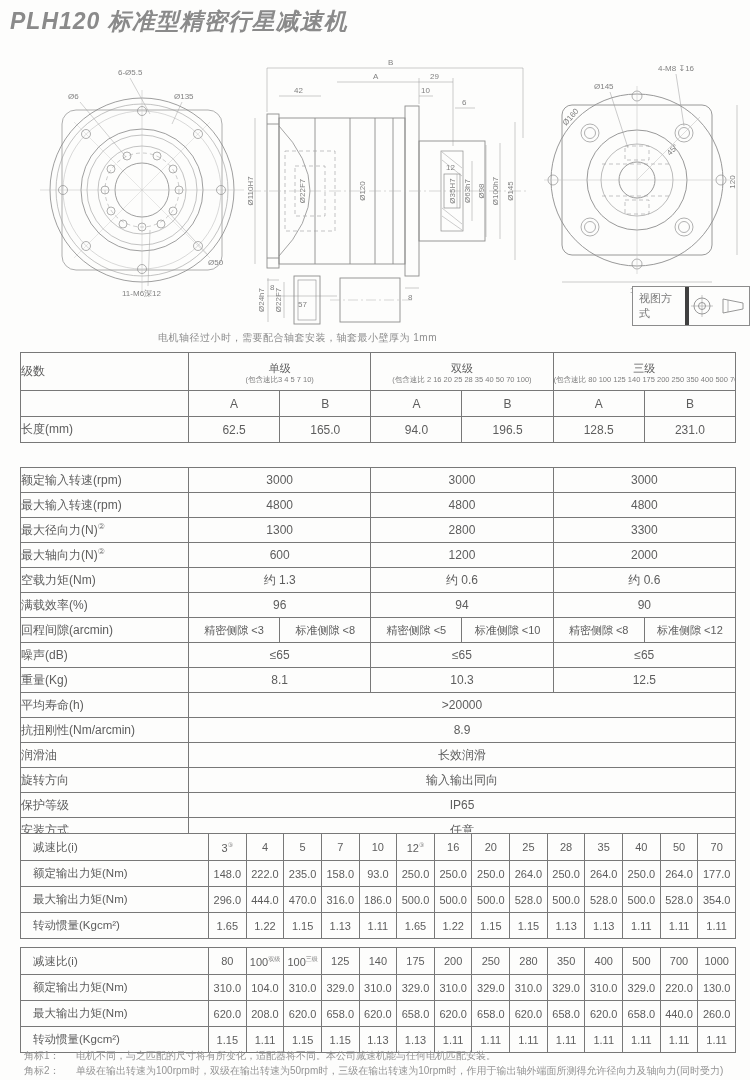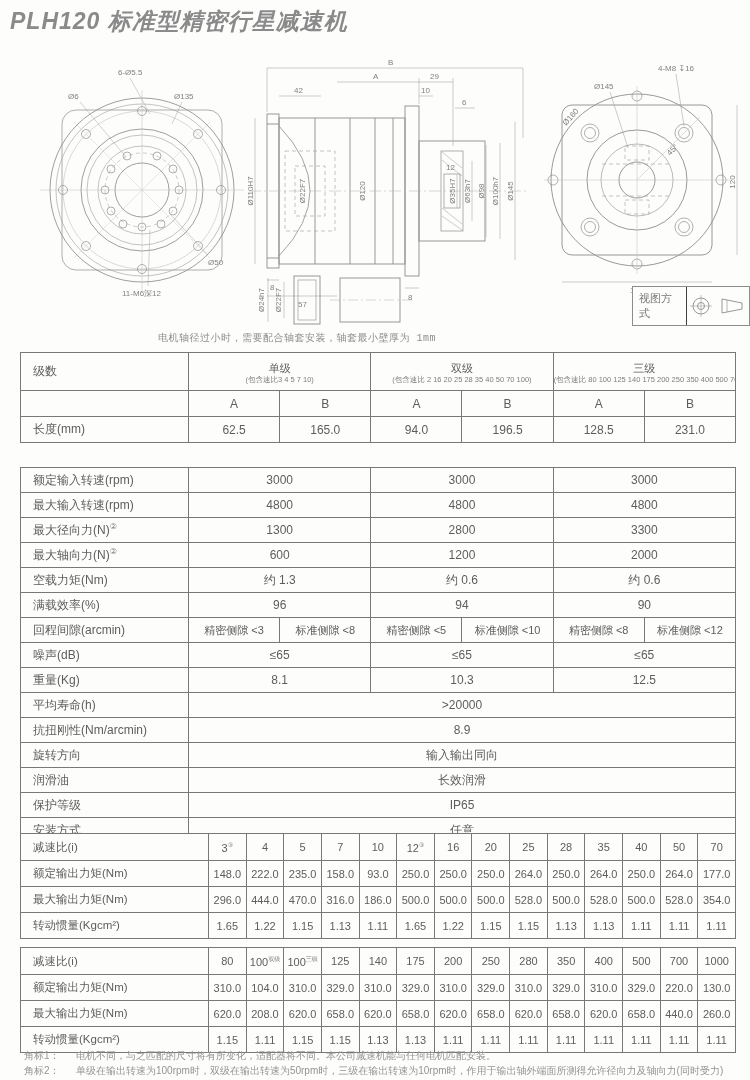--- a/index.html
+++ b/index.html
@@ -2,28 +2,28 @@
 <html><head>
 <meta charset="utf-8">
 <style>
   html,body{margin:0;padding:0;background:#ffffff;}
   #page{position:relative;width:750px;height:1080px;background:#fdfdfc;overflow:hidden;
         font-family:"Liberation Sans","DejaVu Sans",sans-serif;color:#5f5f5f;}
   .title{position:absolute;left:10px;top:6px;font-size:23px;font-weight:bold;color:#8a8a8a;letter-spacing:1px;font-style:italic;}
   
   .draw{position:absolute;}
   svg text{fill:#828282;font-size:8px;font-family:"Liberation Sans","DejaVu Sans",sans-serif;}
-  .note{position:absolute;left:158px;top:331px;font-size:10px;color:#8d8d8d;letter-spacing:.5px;font-family:Liberation Mono, monospace;}
+  .note{position:absolute;left:158px;top:331px;font-size:10px;color:#8d8d8d;letter-spacing:.5px;}
   .viewbox{position:absolute;left:632px;top:286px;display:flex;border:1px solid #8c8c8c;background:#fdfdfc;}
-  .viewbox .vlab{padding:4px 6px;font-size:11px;color:#777;border-right:1px solid #404040;}
+  .viewbox .vlab{padding:4px 6px;font-size:11px;color:#777;border-right:4px solid #404040;}
   .viewbox .vsym{width:66px;display:flex;align-items:center;justify-content:center;}
   
   table{border-collapse:collapse;table-layout:fixed;position:absolute;background:#fdfdfc;}
   td,th{border:1px solid #787878;text-align:center;font-weight:normal;font-size:12px;color:#5d5d5d;padding:0;overflow:hidden;white-space:nowrap;}
-  th.label{text-align:left;padding-left:12px;}
+  th.label{text-align:left;padding-left:0;}
   sup{font-size:8px;color:#7c7c7c;}
   .spec{left:20px;top:352px;width:716px;}
   .spec col.c0{width:168px;}
   .spec tr{height:25px;}
   .spec tr.hdr{height:38px;}
   .spec tr.ab{height:26px;}
   .spec tr.len{height:26px;}
   .spec tr.spacer td{height:22px;border-left:none;border-right:none;}
   .gname{font-size:11px;line-height:13px;margin-top:3px;}
   .gsub{font-size:7.5px;line-height:10px;color:#7e7e7e;}
@@ -355,26 +355,26 @@
         </tr>
       <tr>
         <th class="label">平均寿命(h)</th>
         <td colspan="6">&gt;20000</td>
       </tr>
       <tr>
         <th class="label">抗扭刚性(Nm/arcmin)</th>
         <td colspan="6">8.9</td>
       </tr>
       <tr>
+        <th class="label">润滑油</th>
+        <td colspan="6">长效润滑</td>
+      </tr>
+      <tr>
         <th class="label">旋转方向</th>
         <td colspan="6">输入输出同向</td>
-      </tr>
-      <tr>
-        <th class="label">润滑油</th>
-        <td colspan="6">长效润滑</td>
       </tr>
       <tr>
         <th class="label">保护等级</th>
         <td colspan="6">IP65</td>
       </tr>
       <tr>
         <th class="label">安装方式</th>
         <td colspan="6">任意</td>
       </tr>
     </tbody>

